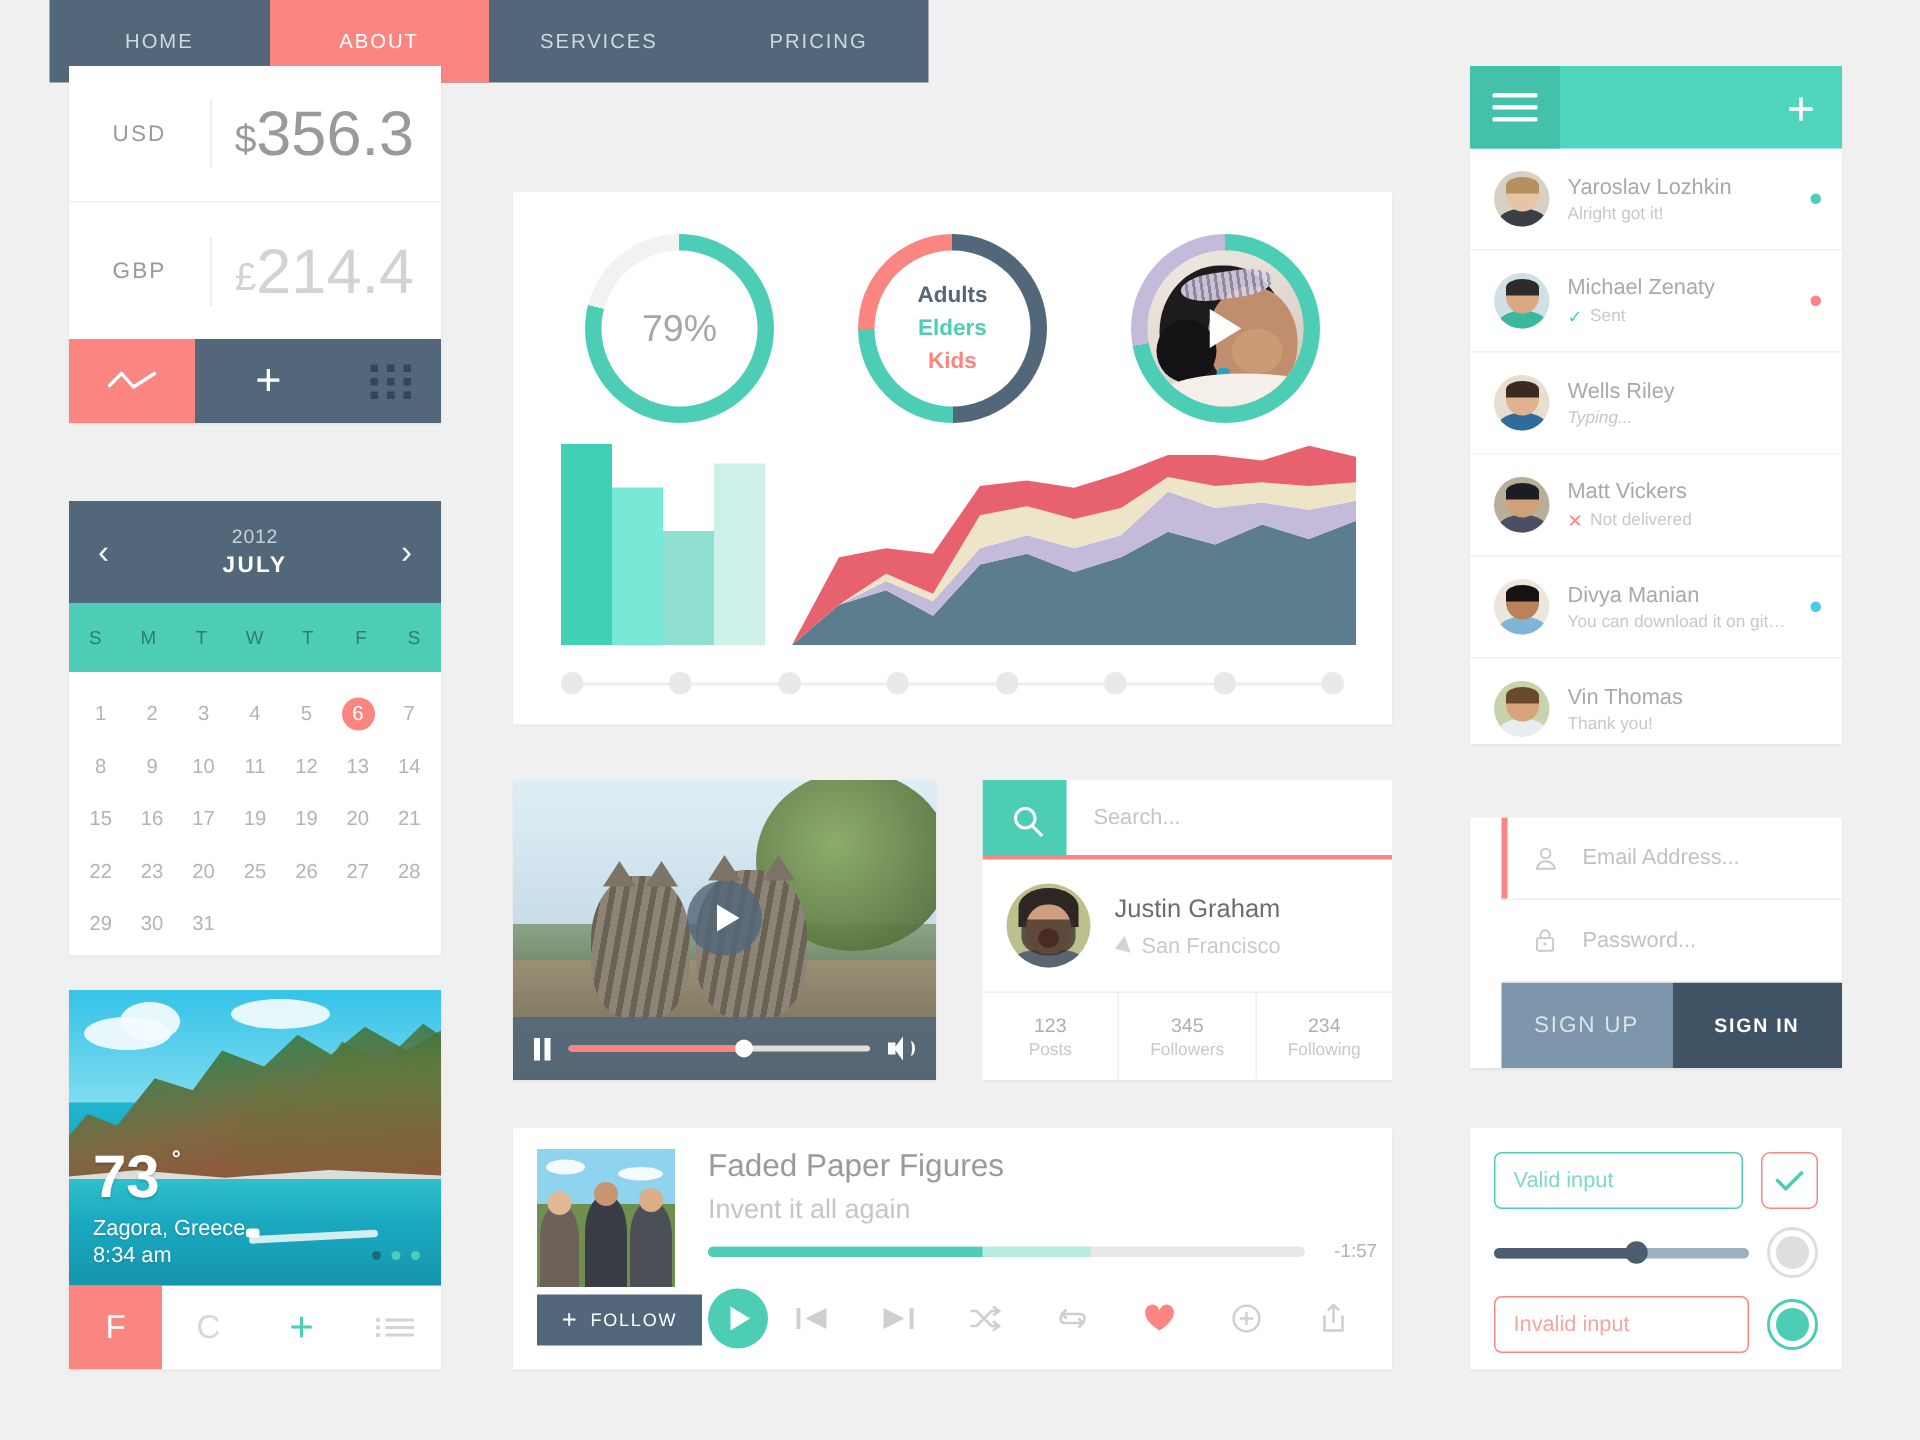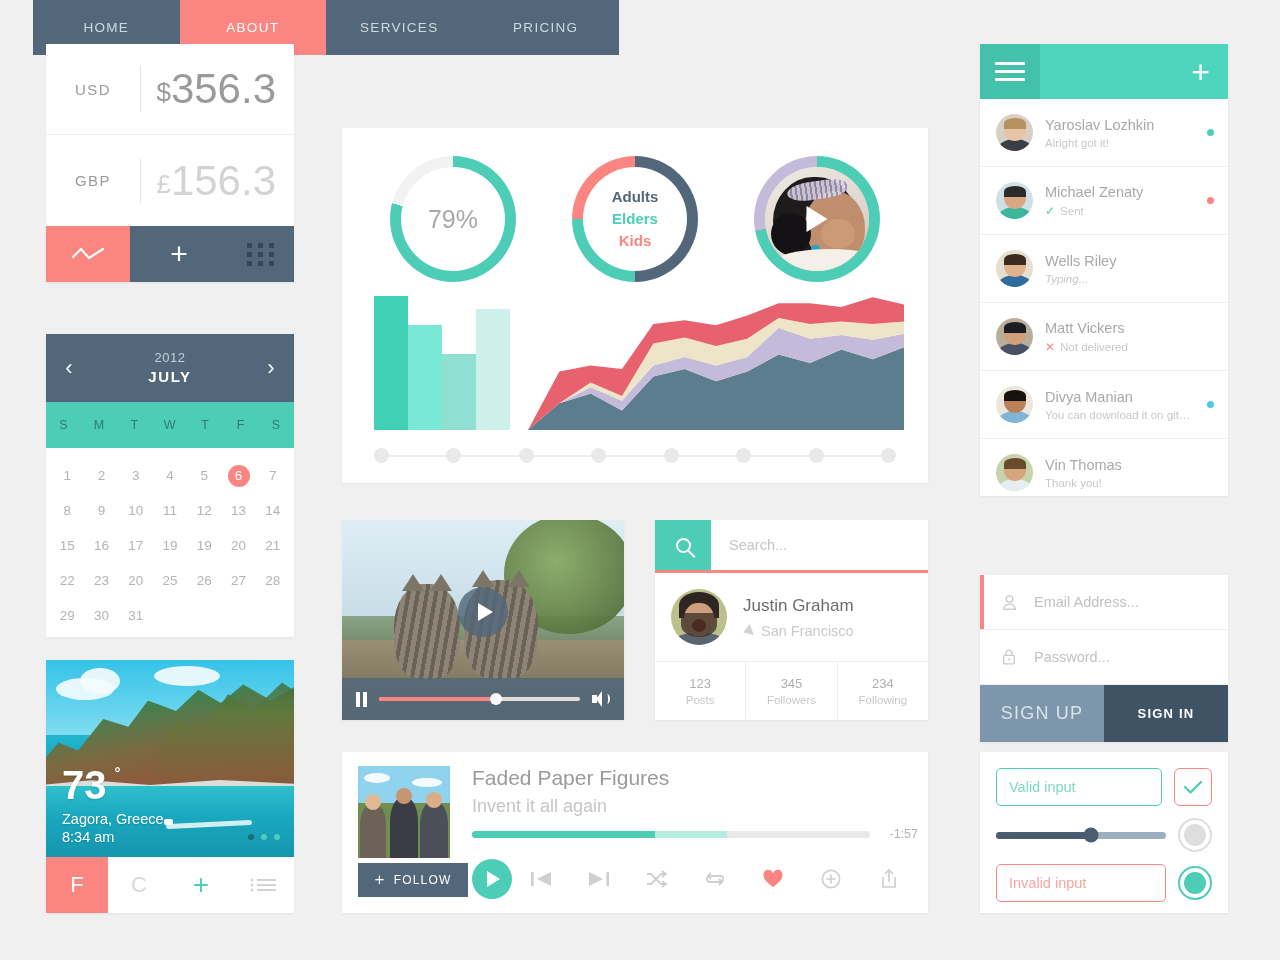--- a/index.html
+++ b/index.html
@@ -211,27 +211,27 @@
   .msg-av .b { position: absolute; left: 50%; bottom: -8px; transform: translateX(-50%); width: 34px; height: 20px; border-radius: 50% 50% 0 0; }
   .msg-txt { flex: 1; padding-left: 12px; min-width: 0; }
   .msg-name { font-size: 14.5px; color: #a9a9a9; white-space: nowrap; overflow: hidden; text-overflow: ellipsis; }
   .msg-sub { font-size: 11.5px; color: #c8c8c8; margin-top: 4px; display: flex; align-items: center; gap: 5px; white-space: nowrap; overflow: hidden; text-overflow: ellipsis; }
   .msg-sub.italic { font-style: italic; }
   .tickg { color: #4ecdb6; font-size: 12px; }
   .xr { color: #fb8681; font-size: 12px; }
   .msg-dot { width: 7px; height: 7px; border-radius: 50%; flex: 0 0 auto; }
 
   
-  #login { left: 980px; top: 575px; width: 248px; height: 167px; }
+  #login { left: 980px; top: 545px; width: 248px; height: 167px; padding-left: 21px; }
   .lg-field { height: 55px; display: flex; align-items: center; border-bottom: 1px solid #efefef; position: relative; padding-left: 18px; }
   .lg-field.accent::before { content: ""; position: absolute; left: 0; top: 0; bottom: 0; width: 4px; background: #fb8681; }
   .lg-ico { width: 22px; color: #c9c9c9; display: flex; align-items: center; justify-content: center; }
   .lg-input { flex: 1; padding-left: 14px; font-size: 14.5px; color: #c2c2c2; }
   .lg-btns { display: flex; height: 57px; }
-  .lg-up { flex: 1; background: #7d96ab; color: #d9e3ea; display: flex; align-items: center; justify-content: center; font-size: 18px; letter-spacing: 1.2px; }
+  .lg-up { flex: 1; background: #7d96ab; color: #d9e3ea; display: flex; align-items: center; justify-content: center; font-size: 15px; letter-spacing: 1.2px; }
   .lg-in { flex: 1; background: #3f5365; color: #fff; display: flex; align-items: center; justify-content: center; font-size: 13px; font-weight: bold; letter-spacing: 1.2px; }
 
   
   #forms { left: 980px; top: 752px; width: 248px; height: 161px; padding: 16px 16px; }
   .fm-row { display: flex; align-items: center; gap: 12px; margin-bottom: 12px; }
   .fm-input { flex: 1; height: 38px; border-radius: 5px; display: flex; align-items: center; padding-left: 12px; font-size: 14.5px; }
   .fm-valid { border: 1.6px solid #4ecdb6; color: #7fd9c6; }
   .fm-invalid { border: 1.6px solid #fb8681; color: #f7a6a1; }
   .fm-check { width: 38px; height: 38px; border-radius: 6px; border: 1.6px solid #fb8681; display: flex; align-items: center; justify-content: center; flex: 0 0 auto; }
   .fm-slider { flex: 1; height: 7px; border-radius: 4px; background: #9db0c0; position: relative; }
@@ -249,21 +249,21 @@
 
   <div class="card" id="currency">
     <div class="cur-row">
       <div class="cur-code">USD</div>
       <div class="cur-sep"></div>
       <div class="cur-val"><span class="sym">$</span><span>356.3</span></div>
     </div>
     <div class="cur-row" style="border-bottom:none">
       <div class="cur-code">GBP</div>
       <div class="cur-sep"></div>
-      <div class="cur-val muted"><span class="sym">£</span><span>156.3</span></div>
+      <div class="cur-val muted"><span class="sym">£</span><span>214.4</span></div>
     </div>
     <div class="cur-actions">
       <div class="cur-act-red">
         <svg width="34" height="16" viewBox="0 0 34 16">
             <polyline points="2,11 10,3 18,12 32,3" fill="none" stroke="#ffffff" stroke-width="2.2" stroke-linecap="round" stroke-linejoin="round"></polyline>
           </svg>
       </div>
       <div class="cur-act-rest">
         <div class="cur-plus">+</div>
         <div class="cur-grid">

